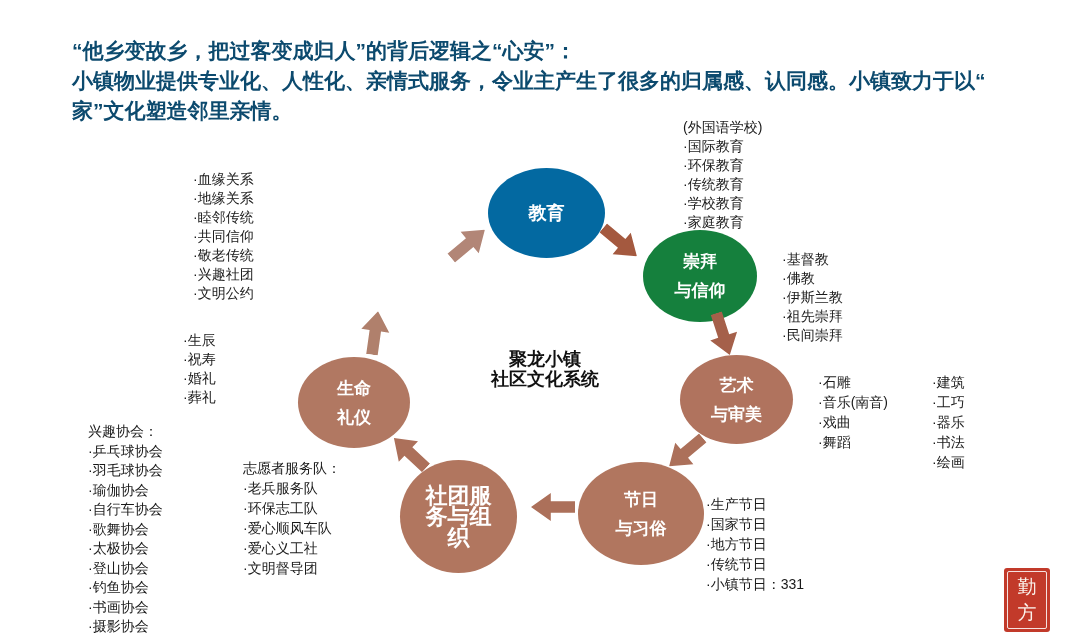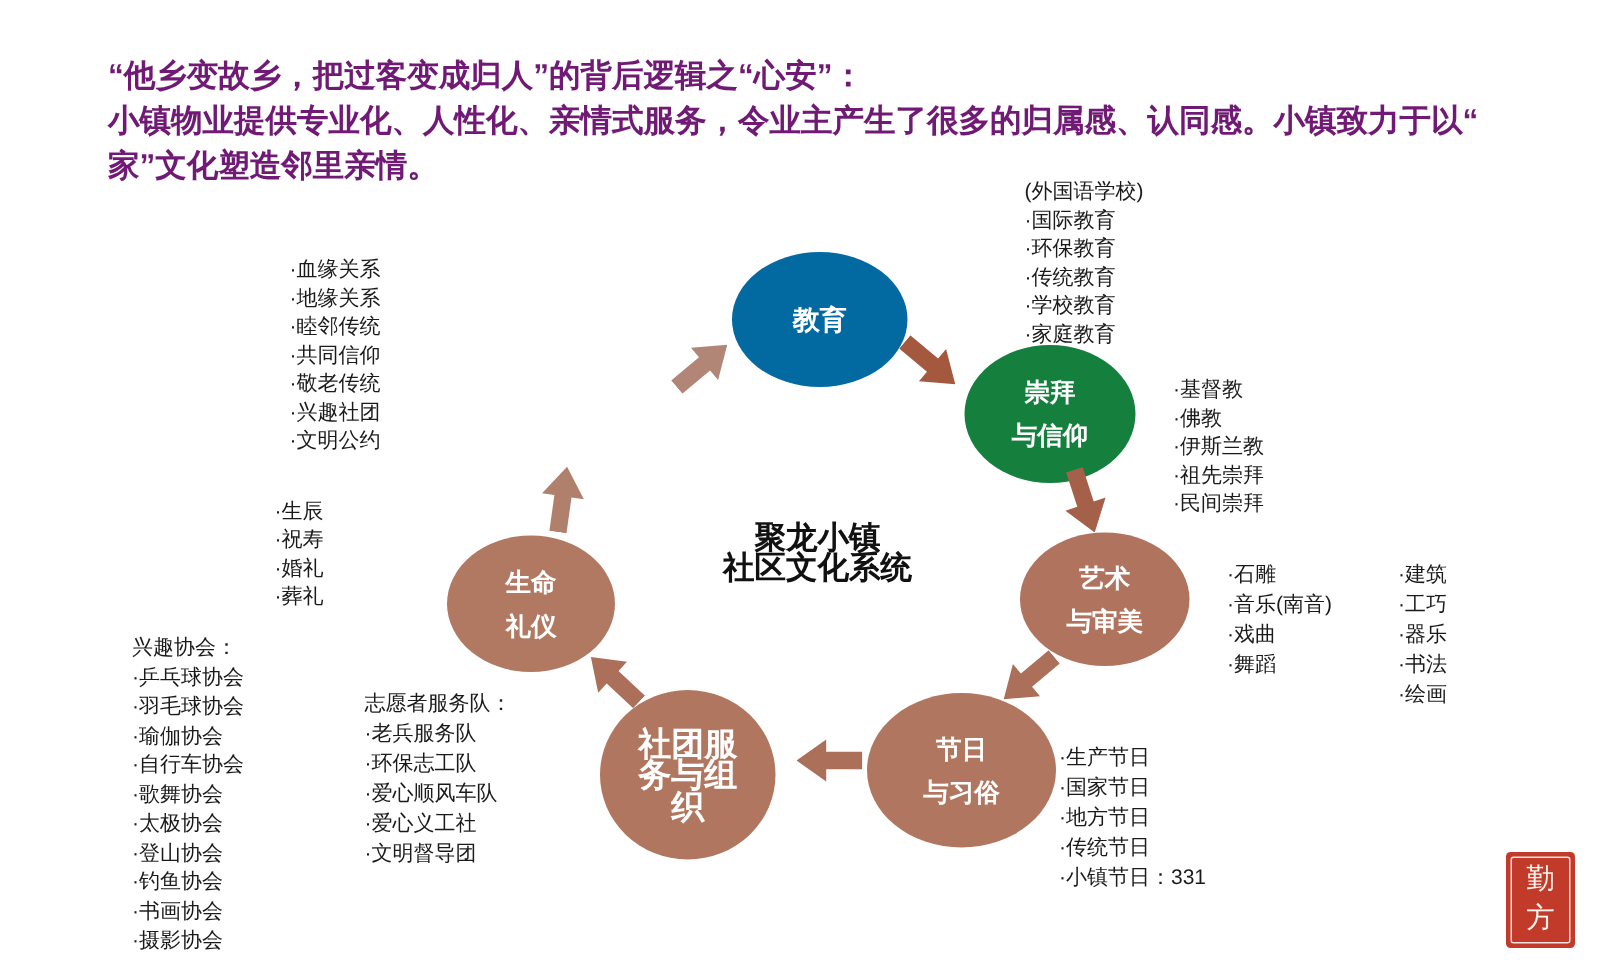--- a/index.html
+++ b/index.html
@@ -2,21 +2,21 @@
 <html><head>
 <meta charset="utf-8">
 <style>
   html,body { margin:0; padding:0; }
   .canvas {
     position:relative; width:1080px; height:642px; background:#ffffff;
     font-family:"Liberation Sans", sans-serif; overflow:hidden;
   }
   
   .title { position:absolute; left:72px; top:36px; width:980px;
-           font-size:21px; font-weight:bold; color:#701a75; }
+           font-size:21px; font-weight:bold; color:#0c4a6e; }
   .title .tline { line-height:30px; white-space:nowrap; }
 
   
   .side-list { position:absolute; font-size:14px; color:#1a1a1a; line-height:19px; }
   .side-list .list-header { font-weight:normal; }
   .side-list .li { white-space:nowrap; }
 
   
   .node { position:absolute; border-radius:50%; display:flex; align-items:center; justify-content:center;
           color:#fff; font-weight:bold; text-align:center; white-space:pre-line; }
@@ -27,21 +27,21 @@
   #node-education   { left:488px; top:168px; width:117px; height:90px; }
   #node-ethics      { left:335px; top:227px; width:115px; height:90px; }
   #node-worship     { left:643px; top:230px; width:114px; height:92px; }
   #node-art         { left:680px; top:355px; width:113px; height:89px; }
   #node-life        { left:298px; top:357px; width:112px; height:91px; }
   #node-festival    { left:578px; top:462px; width:126px; height:103px; }
   #node-association { left:400px; top:460px; width:117px; height:113px; }
 
   
   .center-label { position:absolute; left:455px; top:349px; width:180px; text-align:center;
-                  font-size:21px; font-weight:bold; color:#111; line-height:20px; }
+                  font-size:18px; font-weight:bold; color:#111; line-height:20px; }
 
   
   .arrow { position:absolute; width:44px; height:32px;
            clip-path:polygon(0% 32%, 55% 32%, 55% 6%, 100% 50%, 55% 94%, 55% 68%, 0% 68%); }
   #arrow1 { left:446px; top:228px; transform:rotate(-40deg); }
   #arrow2 { left:598px; top:226px; transform:rotate(40deg); }
   #arrow3 { left:701px; top:318px; transform:rotate(72deg); }
   #arrow4 { left:664px; top:436px; transform:rotate(140deg); }
   #arrow5 { left:531px; top:491px; transform:rotate(180deg); }
   #arrow6 { left:388px; top:437px; transform:rotate(-137deg); }

